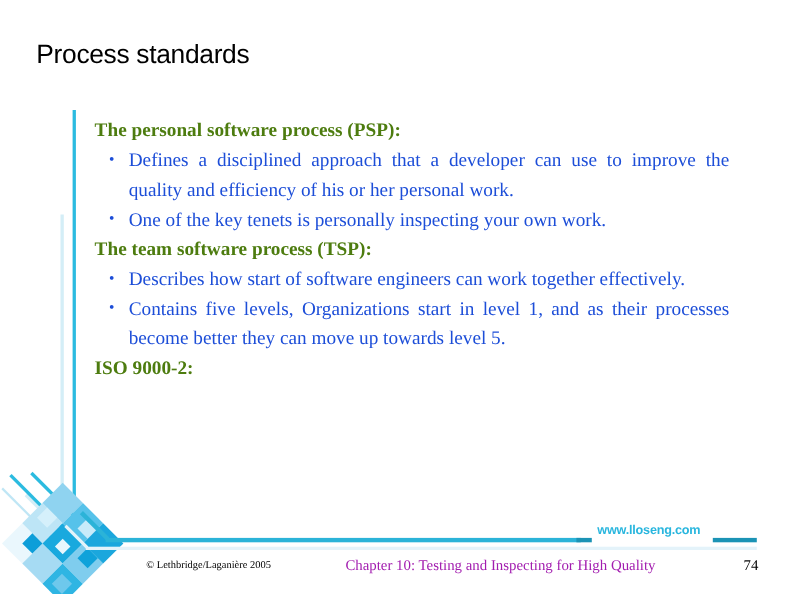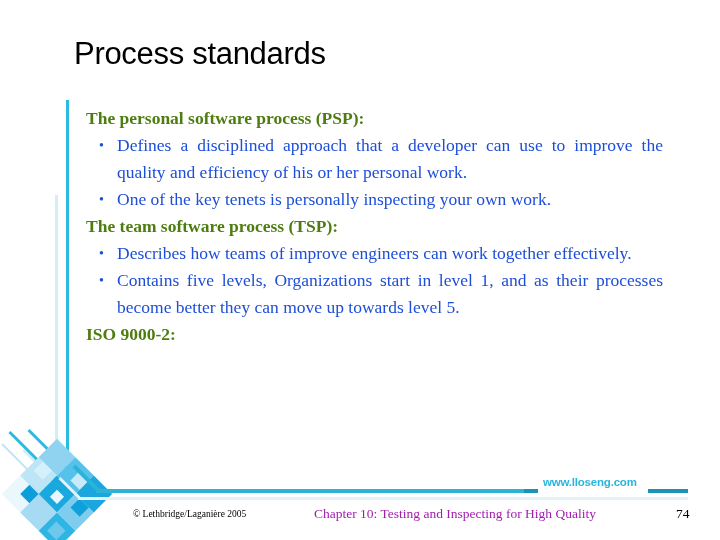--- a/index.html
+++ b/index.html
@@ -14,26 +14,25 @@
     overflow: hidden;
     font-family: "Liberation Serif", "DejaVu Serif", serif;
   }
 
   
   .slide-title {
     position: absolute;
     left: 33px;
     top: 36px;
     font-family: "Liberation Sans", "DejaVu Sans", sans-serif;
-    font-size: 31px;
+    font-size: 24px;
     font-weight: 400;
     color: #000000;
     letter-spacing: -0.3px;
     white-space: nowrap;
-    margin-left: 41px;
   }
 
   
   .rail-primary {
     position: absolute;
     left: 66px;
     top: 100px;
     width: 3px;
     height: 362px;
     background: #2bbbe0;
@@ -269,21 +268,21 @@
 <div class="rule-dash-right"></div>
 
 <div class="content" id="slide-body">
     <div class="heading">The personal software process (PSP):</div>
     <ul class="bullets">
       <li class="bullet">Defines a disciplined approach that a developer can use to improve the quality and efficiency of his or her personal work.</li>
       <li class="bullet no-justify">One of the key tenets is personally inspecting your own work.</li>
     </ul>
     <div class="heading">The team software process (TSP):</div>
     <ul class="bullets">
-      <li class="bullet no-justify">Describes how teams of improve engineers can work together effectively.</li>
+      <li class="bullet no-justify">Describes how start of software engineers can work together effectively.</li>
     </ul>
     <ul class="bullets">
       <li class="bullet">Contains five levels, Organizations start in level 1, and as their processes become better they can move up towards level 5.</li>
     </ul>
     <div class="heading">ISO 9000-2:</div>
   </div>
 
 <div class="site-url">www.lloseng.com</div>
 <div class="copyright">© Lethbridge/Laganière 2005</div>
 <div class="chapter-label">Chapter 10: Testing and Inspecting for High Quality</div>

